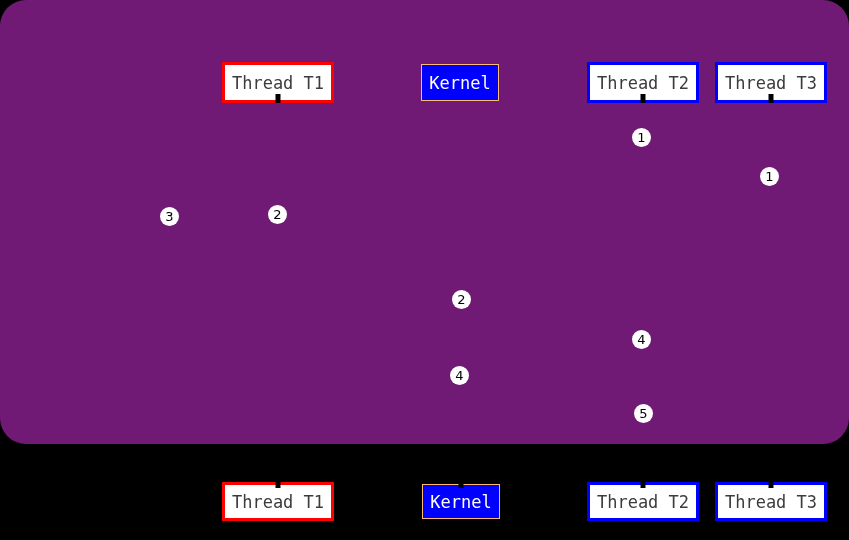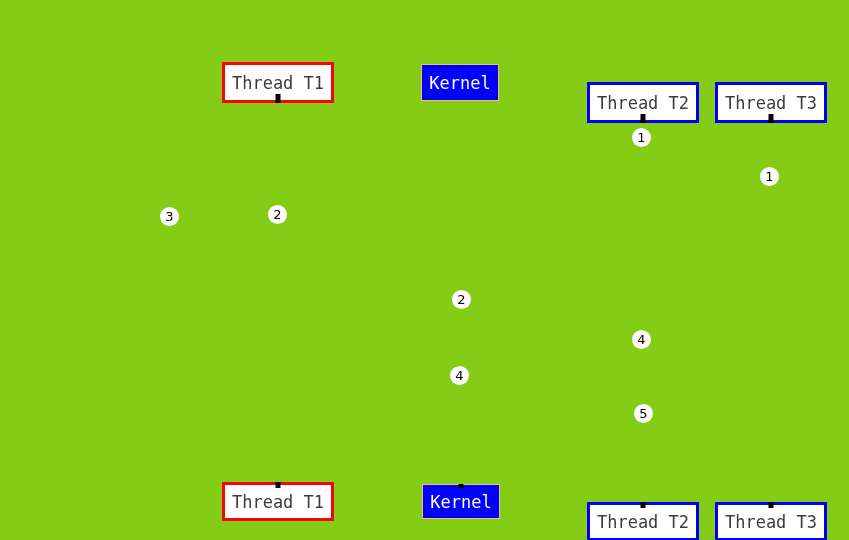--- a/index.html
+++ b/index.html
@@ -9,22 +9,23 @@
   body {
     width: 849px;
     height: 540px;
     background: #000000;
     font-family: "DejaVu Sans Mono", monospace;
     overflow: hidden;
   }
   .diagram {
     position: relative;
     width: 849px;
-    height: 540px;
-    background: #84cc16;
+    height: 444px;
+    background: #701a75;
+    border-radius: 26px;
   }
   .participant {
     position: absolute;
     box-sizing: border-box;
     display: flex;
     align-items: center;
     justify-content: center;
     background: #ffffff;
     color: #3c3c3c;
     font-size: 17px;
@@ -32,21 +33,21 @@
   }
   .p-thread {
     width: 112px;
     height: 41px;
     border: 3px solid #0000ff;
   }
   .p-thread-bottom {
     height: 39px;
   }
   .p-red { border-color: #ff0000; }
-  .p-blue { border-color: #0000ff; margin-top: 20px; }
+  .p-blue { border-color: #0000ff; }
   .p-kernel {
     width: 78px;
     height: 37px;
     background: #0000ff;
     border: 1px solid #fdba74;
     color: #ffffff;
   }
   .p-kernel-bottom {
     height: 35px;
   }

